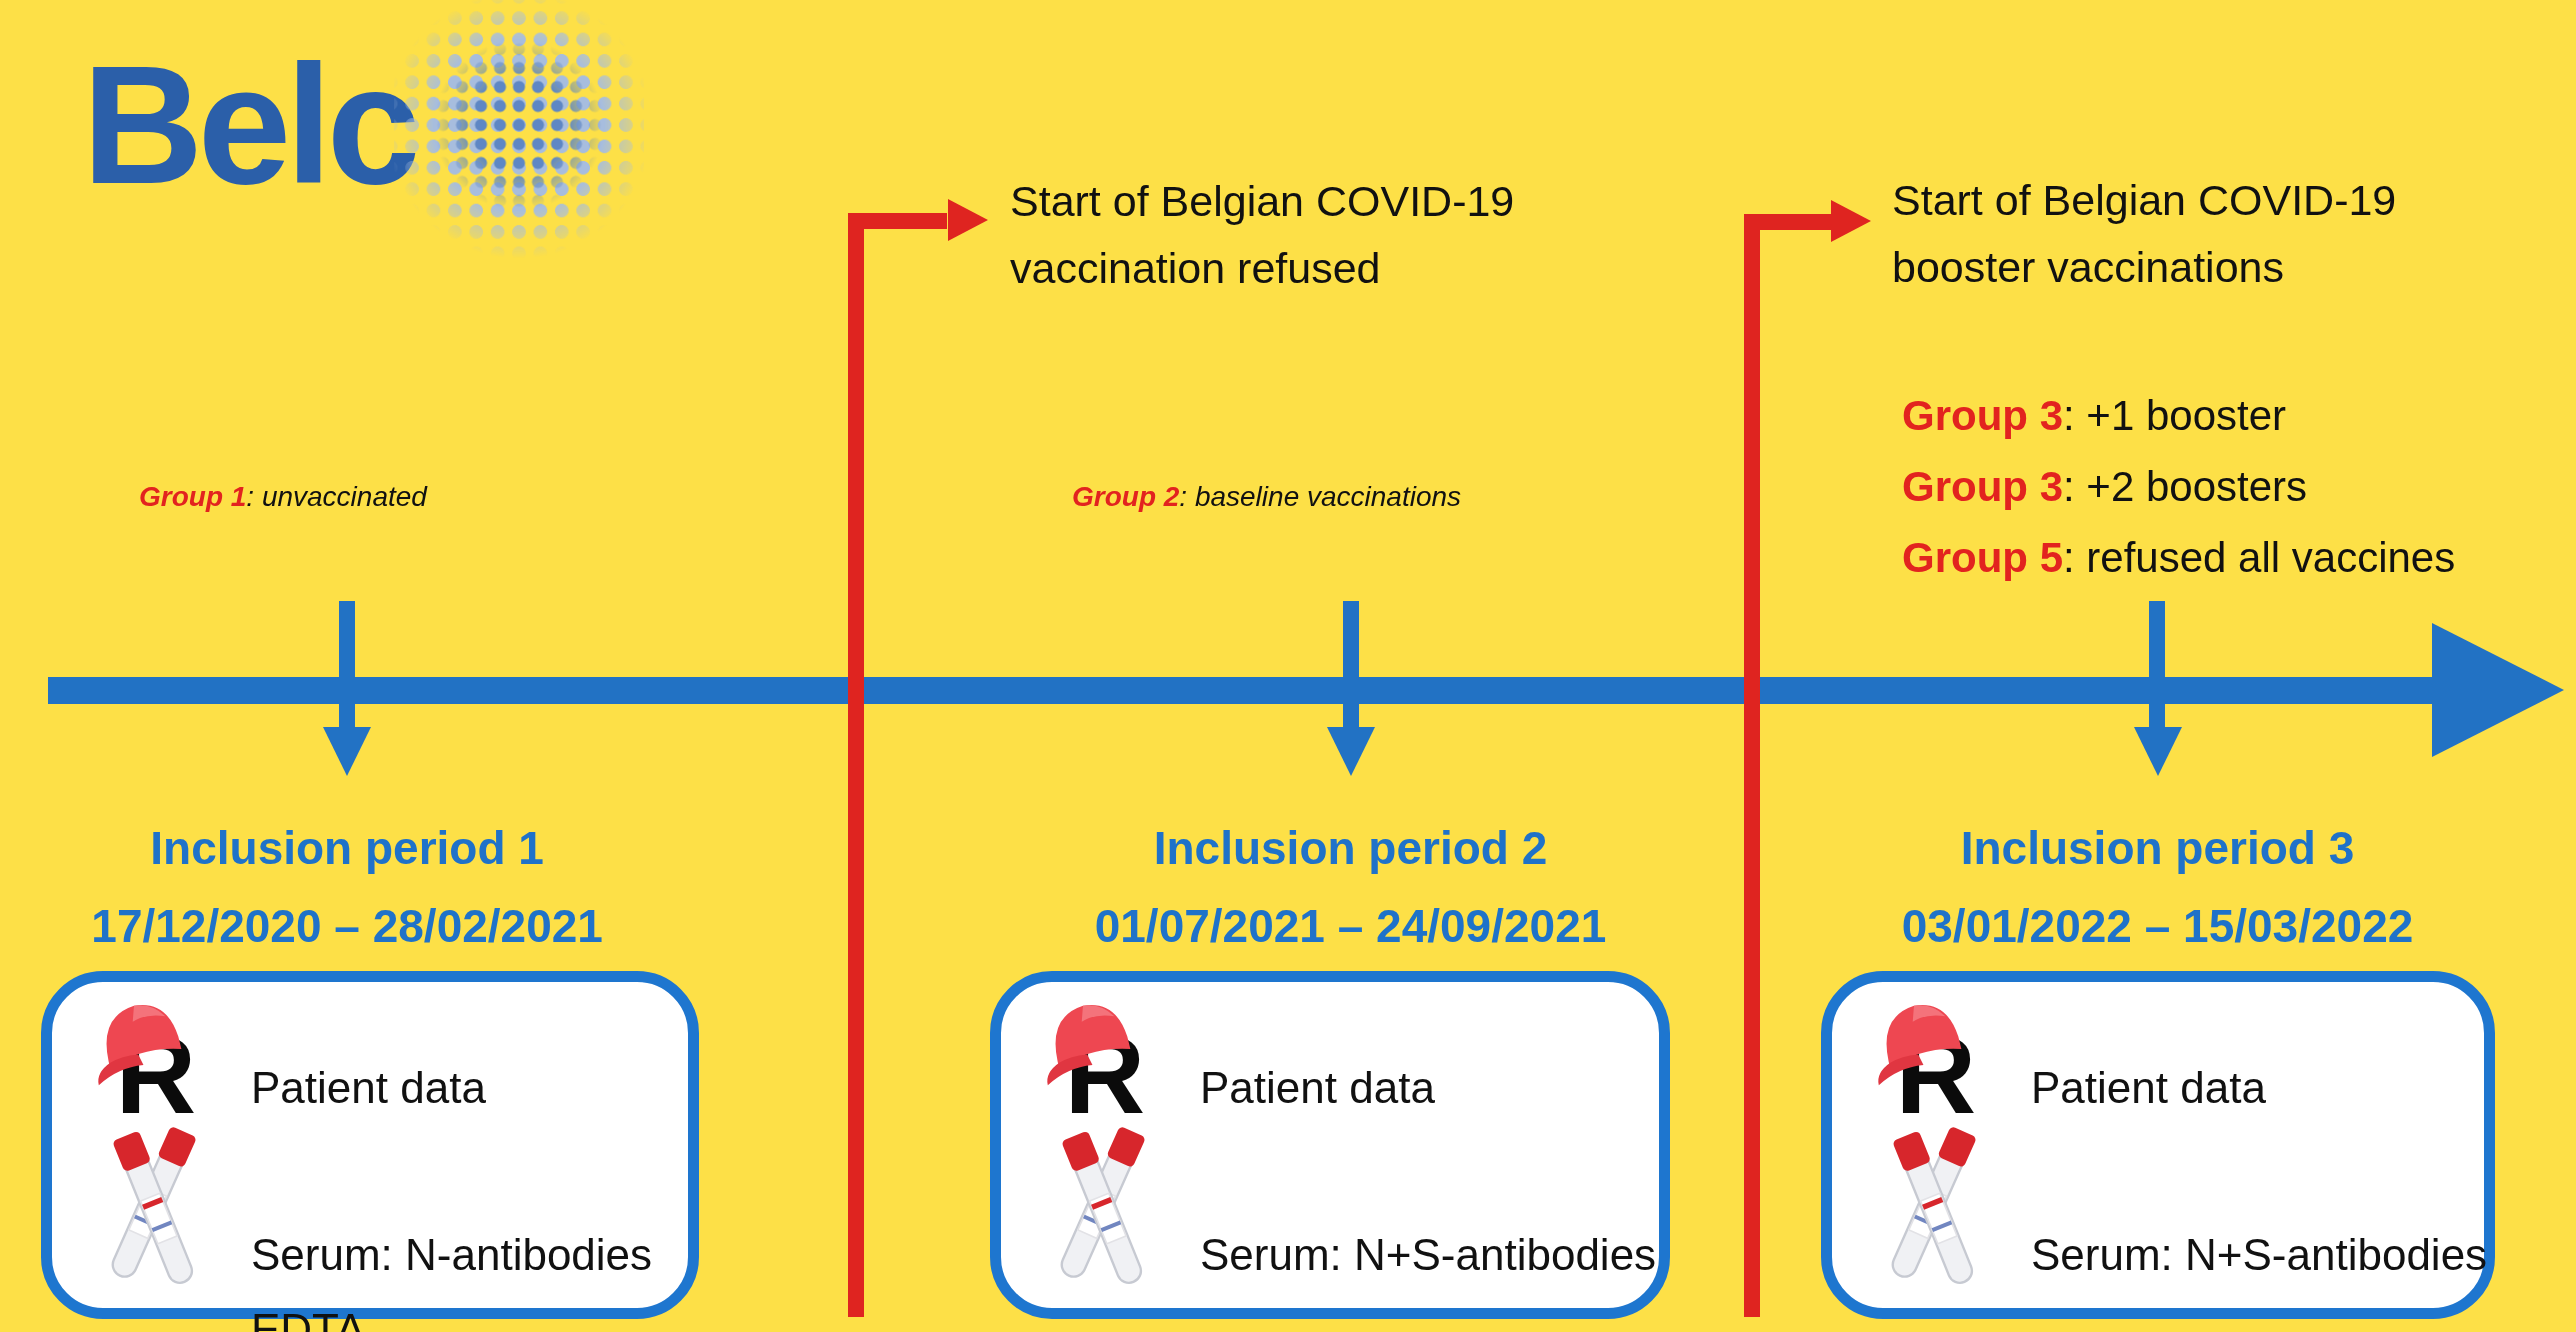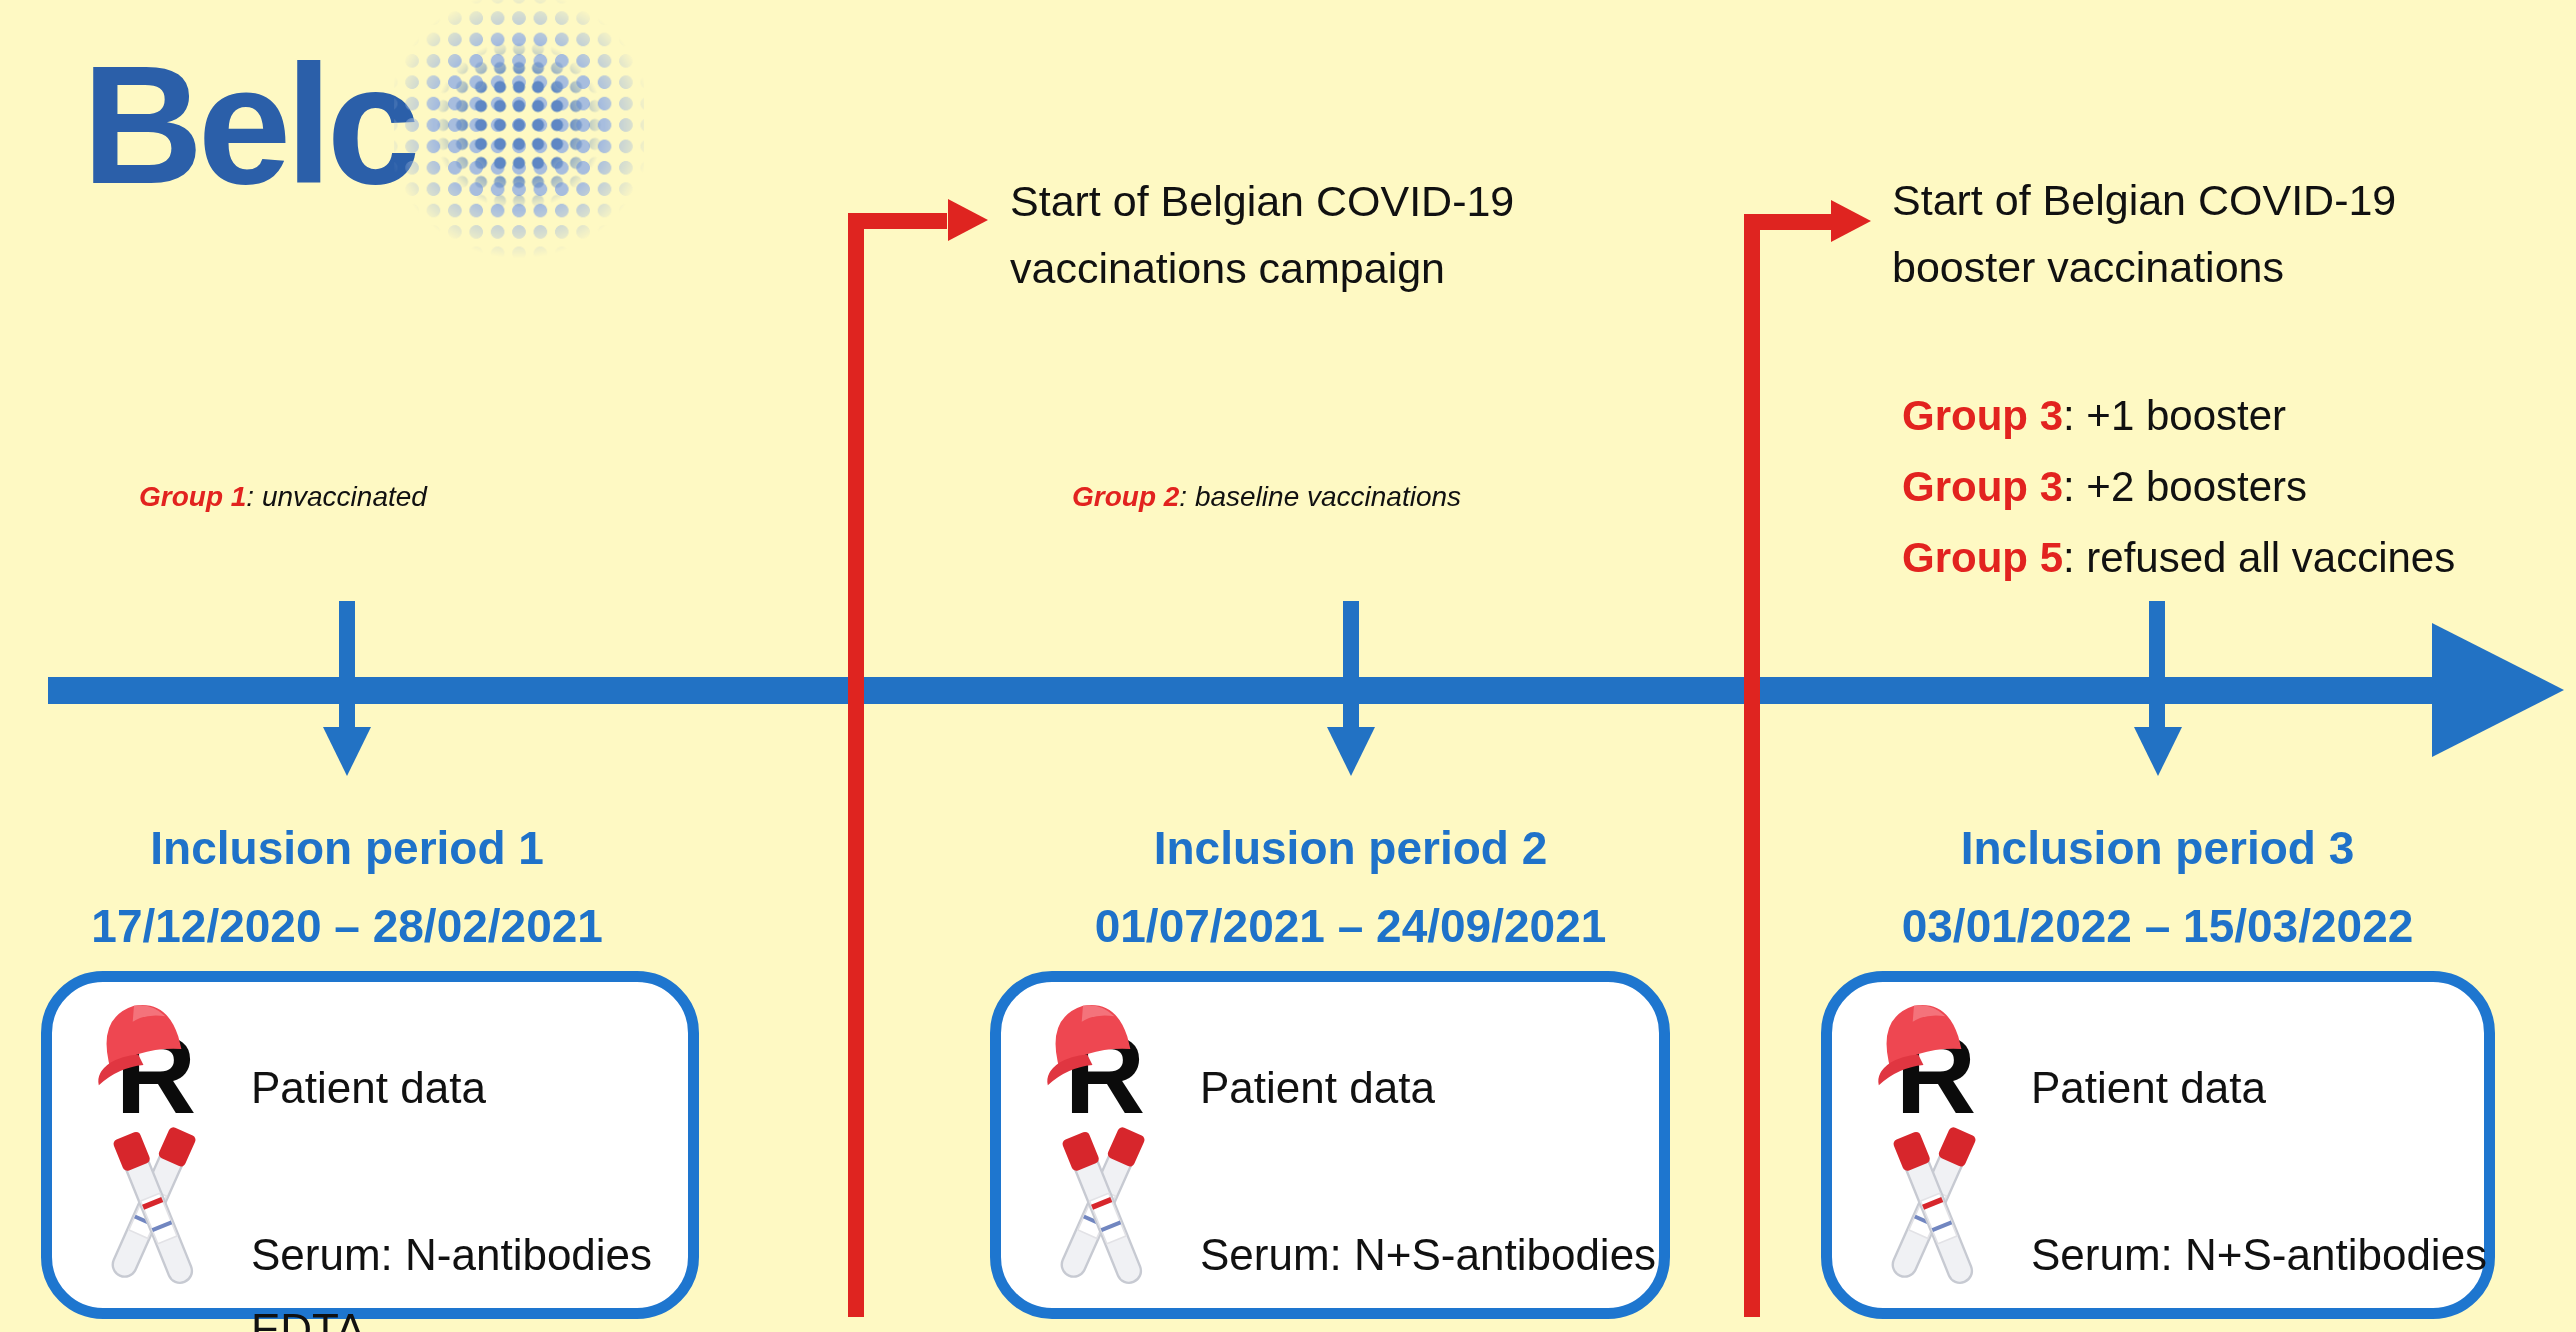--- a/index.html
+++ b/index.html
@@ -1,17 +1,17 @@
 <!DOCTYPE html>
 <html style="font-size:12.7px"><head>
 <meta charset="utf-8">
 <style>
   html,body{margin:0;padding:0;background:#ffffff;}
   .stage{
-    position:relative;width:2576px;height:1333px;overflow:hidden;background:#fef9c3;
+    position:relative;width:2576px;height:1333px;overflow:hidden;background:#fde047;
     font-family:"Liberation Sans",sans-serif;color:#111111;
   }
   
   .logo{position:absolute;left:82px;top:17.5px;display:flex;align-items:center;height:214px;}
   .logo .word{font-size:168px;font-weight:700;letter-spacing:-5.6px;color:#2B5FA9;line-height:1;}
   .halftone{position:relative;width:250px;height:274px;margin:0 -20.7px;flex:0 0 auto;}
   .halftone::before,.halftone::after{content:"";position:absolute;inset:0;}
   .halftone::before{
     background-image:radial-gradient(circle,#A7BDDE 0 6.4px,rgba(167,189,222,0) 7.1px);
     background-size:21.4px 21.4px;background-position:center;
@@ -75,21 +75,21 @@
   <div class="tick-stem" style="left:1343px;"></div>
   <div class="tick-head" style="left:1327px;"></div>
   <div class="tick-stem" style="left:2149px;"></div>
   <div class="tick-head" style="left:2134px;"></div>
 
   <div class="red-vline" style="left:848px;top:213px;height:1104px;"></div>
   <div class="red-arm" style="left:848px;top:213px;width:99px;"></div>
   <div class="red-head" style="left:948px;top:199px;"></div>
   <div class="milestone-label" style="left:1010px;top:168px;">
     <div>Start of Belgian COVID-19</div>
-    <div>vaccinations campaign</div>
+    <div>vaccination refused</div>
   </div>
 
   <div class="red-vline" style="left:1744px;top:214px;height:1103px;"></div>
   <div class="red-arm" style="left:1744px;top:214px;width:87px;"></div>
   <div class="red-head" style="left:1831px;top:200px;"></div>
   <div class="milestone-label" style="left:1892px;top:167px;">
     <div>Start of Belgian COVID-19</div>
     <div>booster vaccinations</div>
   </div>
 

